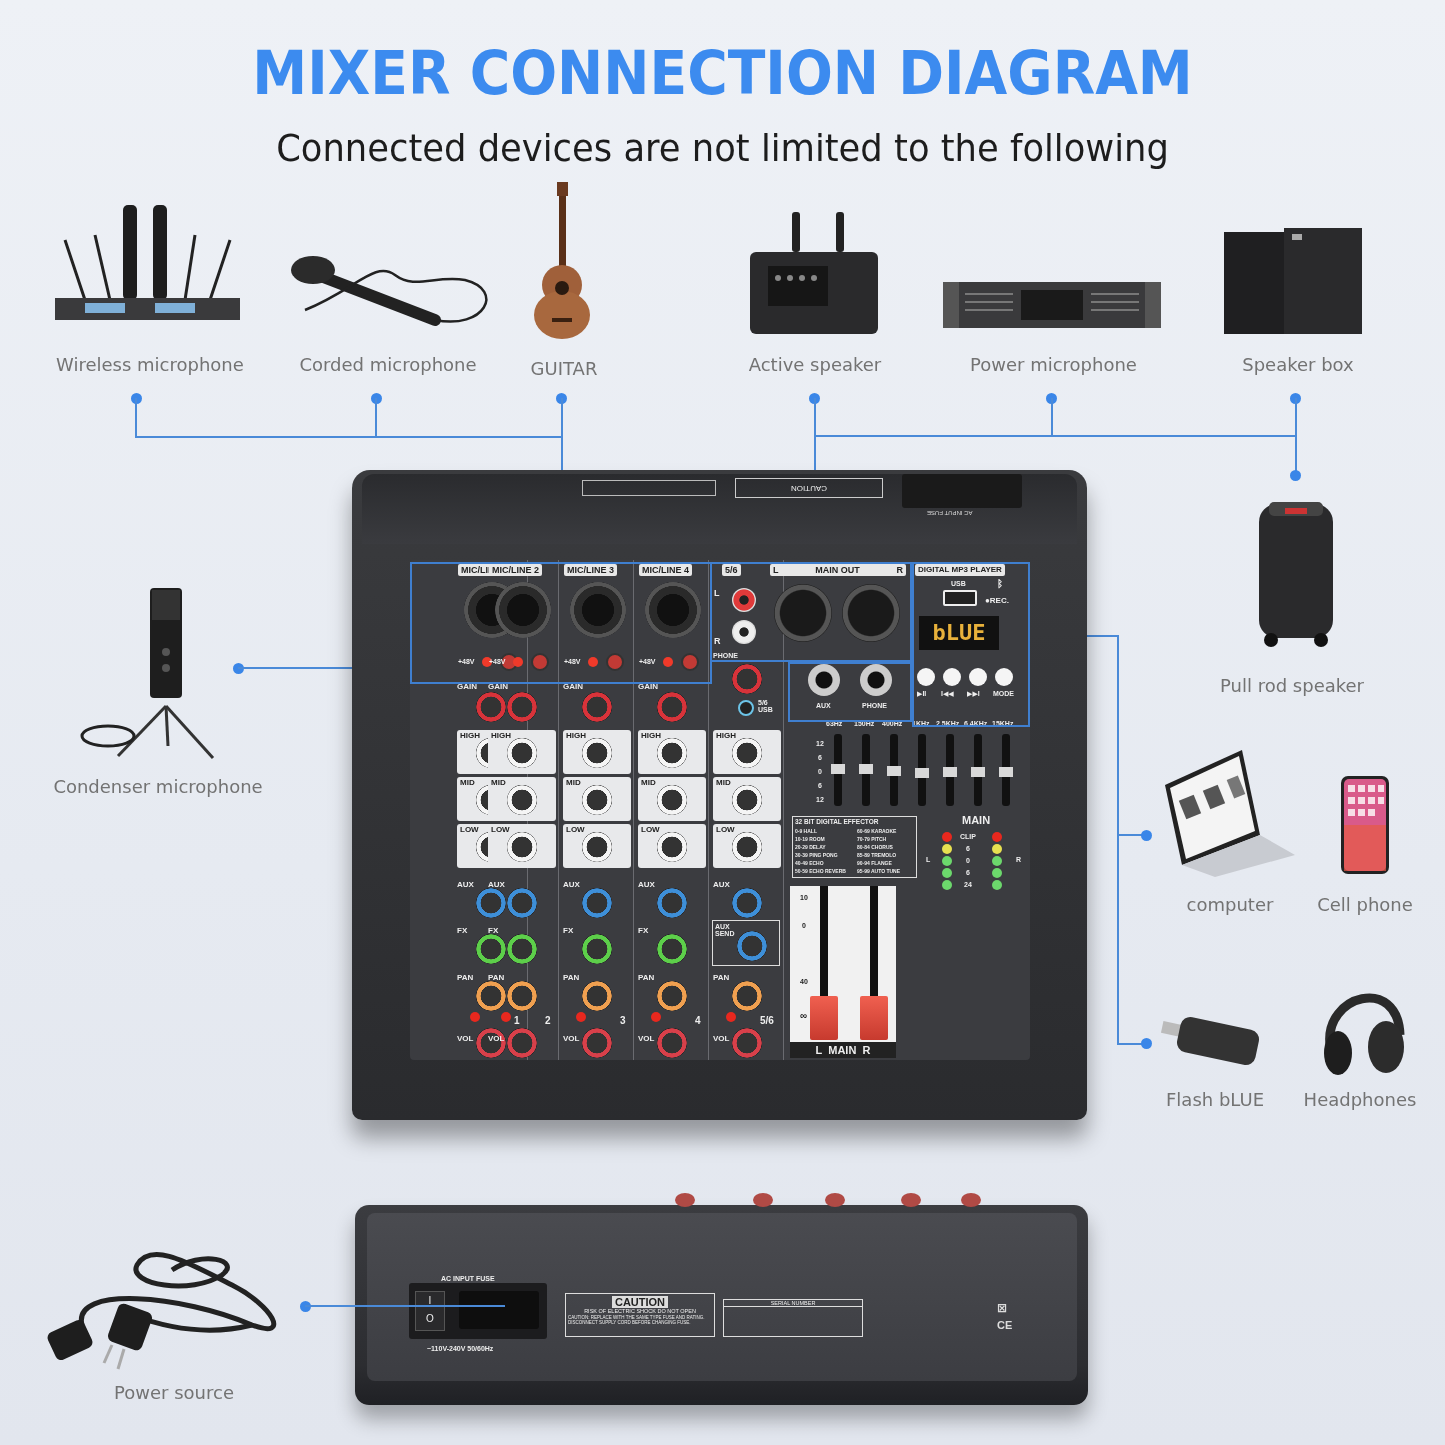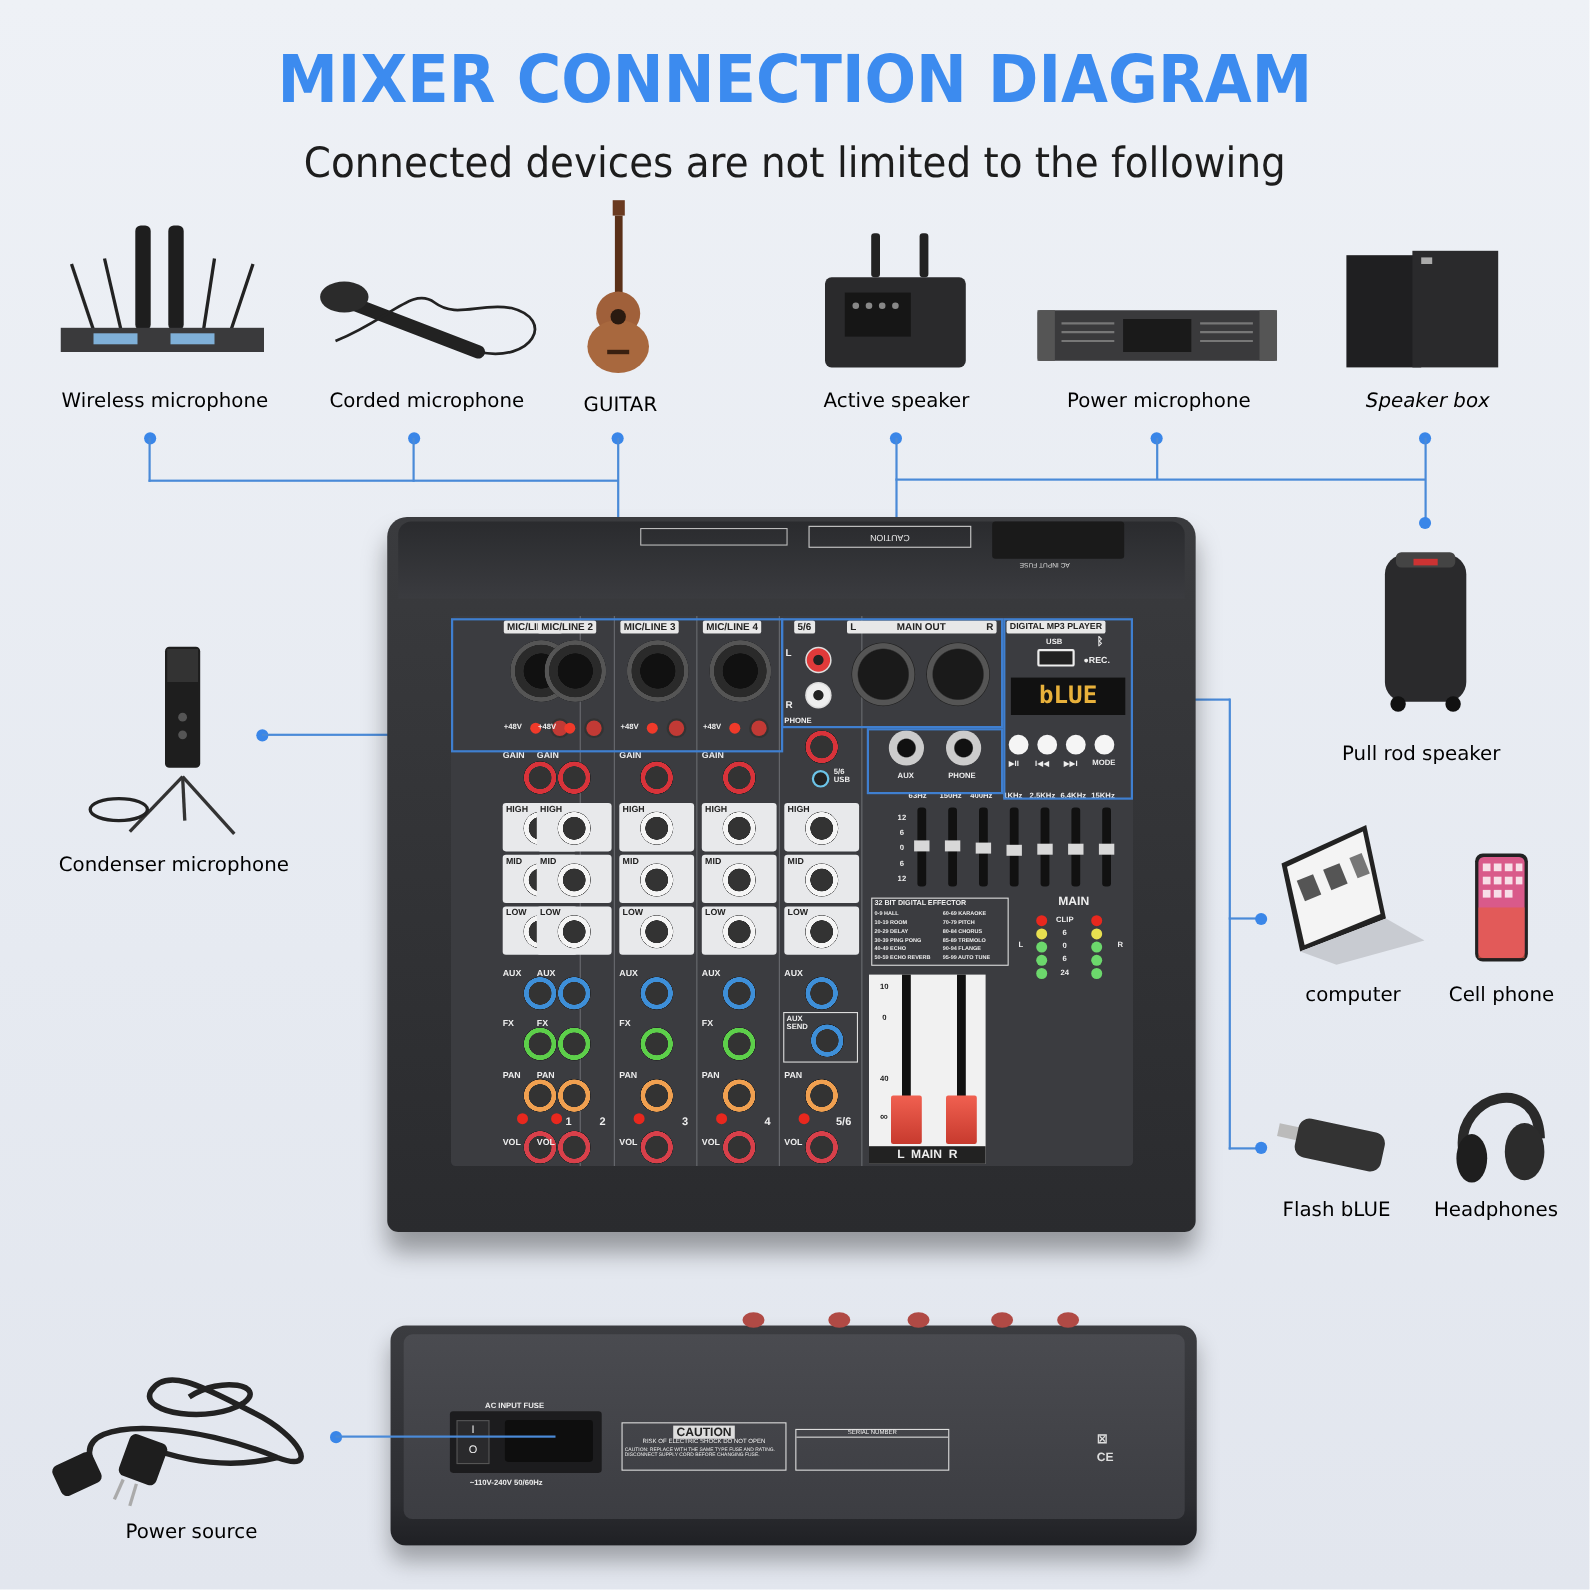--- a/index.html
+++ b/index.html
@@ -16,21 +16,21 @@
     font-family: "DejaVu Sans", sans-serif; font-weight: bold; font-size: 60px;
     color: #3c8bef; letter-spacing: 0px; transform: scaleX(0.92);
   }
   .subtitle {
     position: absolute; left: 0; top: 126px; width: 1445px; text-align: center;
     font-family: "DejaVu Sans", sans-serif; font-size: 38px; color: #1d1d1d;
     transform: scaleX(0.93);
   }
   .label {
     position: absolute; font-family: "DejaVu Sans", sans-serif; font-size: 18px;
-    color: #000000; white-space: nowrap; text-align: center;
+    color: #737373; white-space: nowrap; text-align: center;
   }
   .dot { position: absolute; width: 11px; height: 11px; border-radius: 50%; background: #3a86e8; }
   .line { position: absolute; background: #4a8ad8; }
   .devimg { position: absolute; }
 
   
   .mixer {
     position: absolute; left: 352px; top: 470px; width: 735px; height: 650px;
     background: linear-gradient(180deg, #3a3b3e 0%, #2a2b2e 100%);
     border-radius: 18px 18px 10px 10px;
@@ -170,21 +170,21 @@
 </div>
 <div class="label" style="left:970px;top:354px;width:160px;">Power microphone</div>
 
 <div class="devimg" style="left:1222px;top:226px;width:142px;height:110px;">
   <svg width="142" height="110" viewBox="0 0 142 110">
     <rect x="2" y="6" width="68" height="102" fill="#1f1f21"></rect>
     <rect x="62" y="2" width="78" height="106" fill="#2a2a2c"></rect>
     <rect x="70" y="8" width="10" height="6" fill="#aaa"></rect>
   </svg>
 </div>
-<div class="label" style="left:1218px;top:354px;width:160px;font-style:italic;">Speaker box</div>
+<div class="label" style="left:1218px;top:354px;width:160px;">Speaker box</div>
 
 <div class="dot" style="left:131px;top:393px;"></div>
 <div class="dot" style="left:371px;top:393px;"></div>
 <div class="dot" style="left:556px;top:393px;"></div>
 <div class="line" style="left:135px;top:398px;width:2px;height:40px;"></div>
 <div class="line" style="left:375px;top:398px;width:2px;height:40px;"></div>
 <div class="line" style="left:135px;top:436px;width:427px;height:2px;"></div>
 <div class="line" style="left:561px;top:398px;width:2px;height:172px;"></div>
 
 <div class="dot" style="left:809px;top:393px;"></div>
@@ -464,21 +464,21 @@
       <div class="xlr" style="left:6px;top:24px;width:58px;height:58px;background:radial-gradient(circle,#1a1a1a 0 55%,#555 58% 68%,#222 70%);"></div>
       <div class="xlr" style="left:74px;top:24px;width:58px;height:58px;background:radial-gradient(circle,#1a1a1a 0 55%,#555 58% 68%,#222 70%);"></div>
     </div>
 
     <div class="abs" style="left:505px;top:0;width:112px;height:150px;">
       <div class="ch-tag" style="left:0;font-size:8px;">DIGITAL MP3 PLAYER</div>
       <div class="tiny" style="left:36px;top:20px;">USB</div>
       <div class="abs" style="left:28px;top:30px;width:34px;height:16px;border:2px solid #eee;border-radius:2px;background:#222;"></div>
       <div class="tiny" style="left:82px;top:18px;font-size:10px;">ᛒ</div>
       <div class="tiny" style="left:70px;top:36px;font-size:8px;">●REC.</div>
-      <div class="disp" style="left:4px;top:56px;width:104px;height:34px;font-size:22px;line-height:34px;">bLUE</div>
+      <div class="disp" style="left:4px;top:56px;width:80px;height:34px;font-size:22px;line-height:34px;">bLUE</div>
       <div class="abs" style="left:0;top:108px;width:110px;">
         <div class="abs" style="left:2px;width:18px;height:18px;border-radius:50%;background:#f5f5f5;"></div>
         <div class="abs" style="left:28px;width:18px;height:18px;border-radius:50%;background:#f5f5f5;"></div>
         <div class="abs" style="left:54px;width:18px;height:18px;border-radius:50%;background:#f5f5f5;"></div>
         <div class="abs" style="left:80px;width:18px;height:18px;border-radius:50%;background:#f5f5f5;"></div>
         <span class="tiny" style="left:2px;top:22px;">▶II</span>
         <span class="tiny" style="left:26px;top:22px;">I◀◀</span>
         <span class="tiny" style="left:52px;top:22px;">▶▶I</span>
         <span class="tiny" style="left:78px;top:22px;">MODE</span>
       </div>

